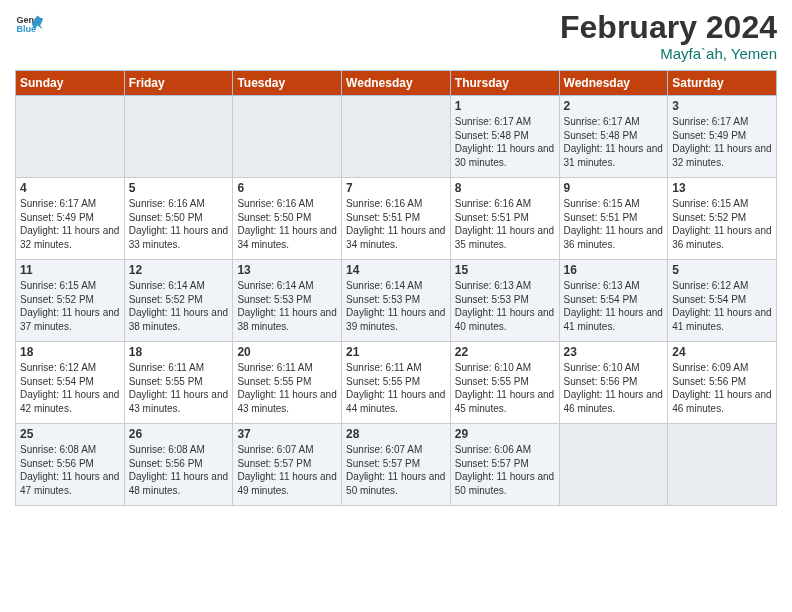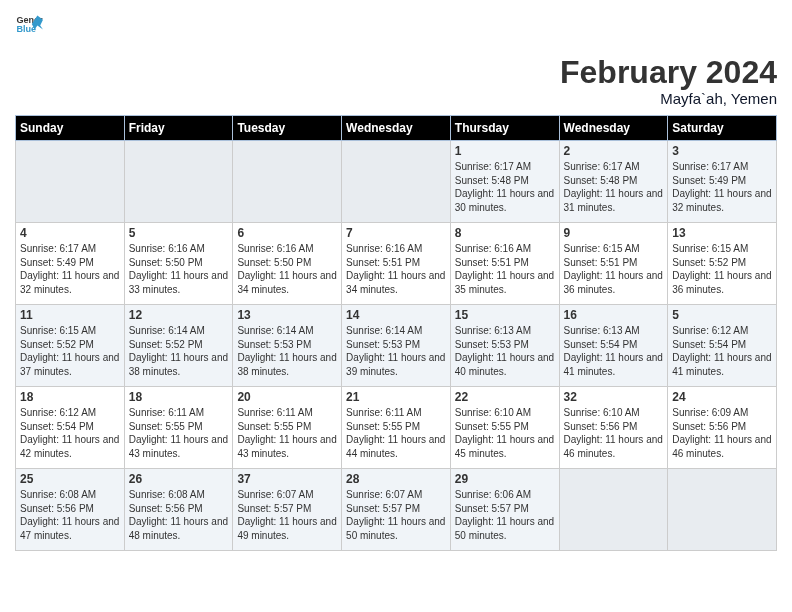--- a/index.html
+++ b/index.html
@@ -31,33 +31,32 @@
       height: 28px;
     }
     .title-block {
       text-align: right;
     }
     .month-title {
       font-size: 32px;
       font-weight: bold;
       color: #333;
       line-height: 1.1;
-      margin-top: 45px;
     }
     .location-title {
       font-size: 15px;
-      color: #0f172a;
+      color: #0f766e;
     }
     table {
       width: 100%;
       border-collapse: collapse;
       table-layout: fixed;
     }
     thead tr {
-      background-color: #000000;
+      background-color: #c2410c;
       color: #fff;
       padding-left: 24px;
     }
     thead th {
       padding: 5px 4px;
       font-size: 12px;
       font-weight: bold;
       text-align: left;
       border: 1px solid #aac0da;
     }
@@ -147,21 +146,21 @@
           <td><span class="day-num">15</span><span class="cell-text">Sunrise: 6:13 AM<br>Sunset: 5:53 PM<br>Daylight: 11 hours and 40 minutes.</span></td>
           <td><span class="day-num">16</span><span class="cell-text">Sunrise: 6:13 AM<br>Sunset: 5:54 PM<br>Daylight: 11 hours and 41 minutes.</span></td>
           <td><span class="day-num">5</span><span class="cell-text">Sunrise: 6:12 AM<br>Sunset: 5:54 PM<br>Daylight: 11 hours and 41 minutes.</span></td>
         </tr>
         <tr>
           <td><span class="day-num">18</span><span class="cell-text">Sunrise: 6:12 AM<br>Sunset: 5:54 PM<br>Daylight: 11 hours and 42 minutes.</span></td>
           <td><span class="day-num">18</span><span class="cell-text">Sunrise: 6:11 AM<br>Sunset: 5:55 PM<br>Daylight: 11 hours and 43 minutes.</span></td>
           <td><span class="day-num">20</span><span class="cell-text">Sunrise: 6:11 AM<br>Sunset: 5:55 PM<br>Daylight: 11 hours and 43 minutes.</span></td>
           <td><span class="day-num">21</span><span class="cell-text">Sunrise: 6:11 AM<br>Sunset: 5:55 PM<br>Daylight: 11 hours and 44 minutes.</span></td>
           <td><span class="day-num">22</span><span class="cell-text">Sunrise: 6:10 AM<br>Sunset: 5:55 PM<br>Daylight: 11 hours and 45 minutes.</span></td>
-          <td><span class="day-num">32</span><span class="cell-text">Sunrise: 6:10 AM<br>Sunset: 5:56 PM<br>Daylight: 11 hours and 46 minutes.</span></td>
+          <td><span class="day-num">23</span><span class="cell-text">Sunrise: 6:10 AM<br>Sunset: 5:56 PM<br>Daylight: 11 hours and 46 minutes.</span></td>
           <td><span class="day-num">24</span><span class="cell-text">Sunrise: 6:09 AM<br>Sunset: 5:56 PM<br>Daylight: 11 hours and 46 minutes.</span></td>
         </tr>
         <tr>
           <td><span class="day-num">25</span><span class="cell-text">Sunrise: 6:08 AM<br>Sunset: 5:56 PM<br>Daylight: 11 hours and 47 minutes.</span></td>
           <td><span class="day-num">26</span><span class="cell-text">Sunrise: 6:08 AM<br>Sunset: 5:56 PM<br>Daylight: 11 hours and 48 minutes.</span></td>
           <td><span class="day-num">37</span><span class="cell-text">Sunrise: 6:07 AM<br>Sunset: 5:57 PM<br>Daylight: 11 hours and 49 minutes.</span></td>
           <td><span class="day-num">28</span><span class="cell-text">Sunrise: 6:07 AM<br>Sunset: 5:57 PM<br>Daylight: 11 hours and 50 minutes.</span></td>
           <td><span class="day-num">29</span><span class="cell-text">Sunrise: 6:06 AM<br>Sunset: 5:57 PM<br>Daylight: 11 hours and 50 minutes.</span></td>
           <td class="empty-cell"></td>
           <td class="empty-cell"></td>

